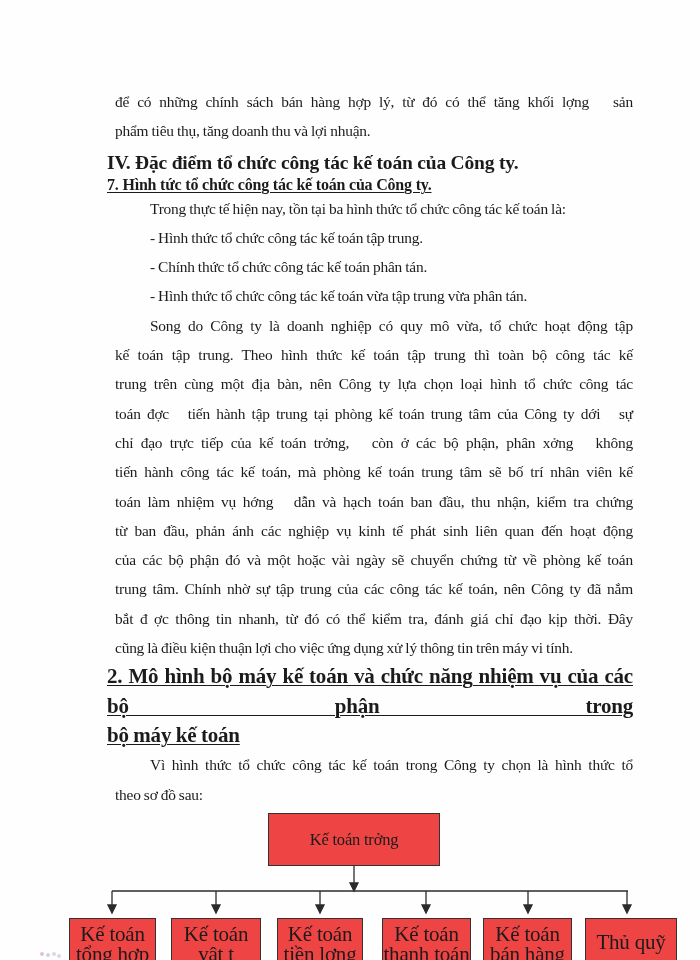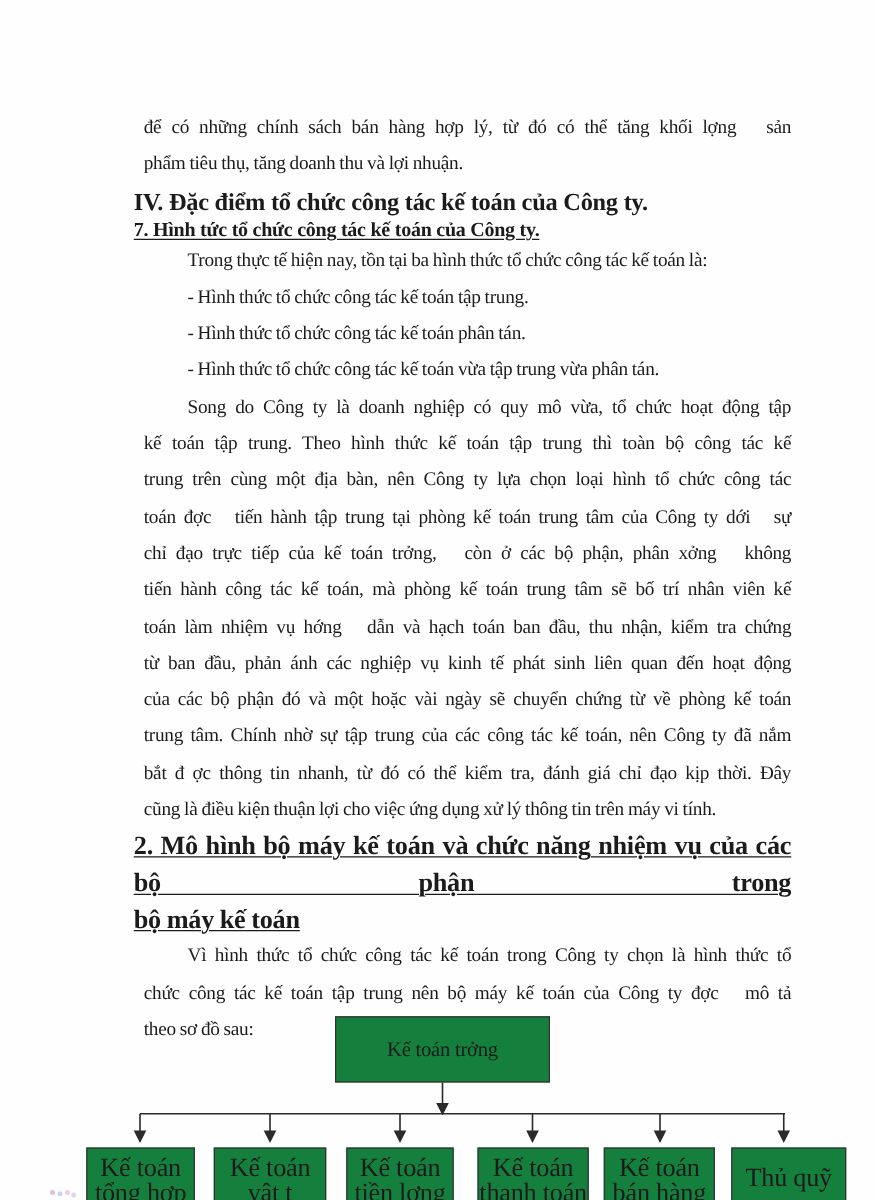--- a/index.html
+++ b/index.html
@@ -57,21 +57,21 @@
     text-decoration-thickness:1.4px;
     text-underline-offset:2px;
   }
   
   .diagram{position:absolute;left:0;top:0;width:700px;height:960px;}
   .connectors{position:absolute;left:0;top:0;pointer-events:none;}
   .dbox{
     position:absolute;
     border:1.4px solid #333333;
     box-sizing:border-box;
-    background:#15803d;
+    background:#ef4444;
   }
   .dbox .tline{
     line-height:20px;
     font-size:21px;
     text-align:center;
     padding-left:0;
     letter-spacing:-0.2px;
     word-spacing:0;
   }
   .root{
@@ -107,21 +107,21 @@
     <h1 class="h-iv">IV. Đặc điểm tổ chức công tác kế toán của Công ty.</h1>
 
     <h2 class="h-1">7. Hình tức tổ chức công tác kế toán của Công ty.</h2>
 
     <div class="para">
         <div class="tline findent">Trong thực tế hiện nay, tồn tại ba hình thức tổ chức công tác kế toán là:</div>
       </div>
 
     <div class="para bullets">
         <div class="tline findent">- Hình thức tổ chức công tác kế toán tập trung.</div>
-        <div class="tline findent">- Hình thức tổ chức công tác kế toán phân tán.</div>
+        <div class="tline findent">- Chính thức tổ chức công tác kế toán phân tán.</div>
         <div class="tline findent">- Hình thức tổ chức công tác kế toán vừa tập trung vừa phân tán.</div>
       </div>
 
     <div class="para justify">
         <div class="tline stretch findent">Song do Công ty là doanh nghiệp có quy mô vừa, tổ chức hoạt động tập</div>
         <div class="tline stretch">kế toán tập trung. Theo hình thức kế toán tập trung thì toàn bộ công tác kế</div>
         <div class="tline stretch">trung trên cùng một địa bàn, nên Công ty lựa chọn loại hình tổ chức công tác</div>
         <div class="tline stretch">toán đợc&nbsp;&nbsp; tiến hành tập trung tại phòng kế toán trung tâm của Công ty dới&nbsp;&nbsp; sự</div>
         <div class="tline stretch">chỉ đạo trực tiếp của kế toán trởng,&nbsp;&nbsp; còn ở các bộ phận, phân xởng&nbsp;&nbsp; không</div>
         <div class="tline stretch">tiến hành công tác kế toán, mà phòng kế toán trung tâm sẽ bố trí nhân viên kế</div>
@@ -133,21 +133,20 @@
         <div class="tline">cũng là điều kiện thuận lợi cho việc ứng dụng xử lý thông tin trên máy vi tính.</div>
       </div>
 
     <div class="h-2 justify">
         <div class="tline stretch">2. Mô hình bộ máy kế toán và chức năng nhiệm vụ của các bộ phận trong</div>
         <div class="tline">bộ máy kế toán</div>
       </div>
 
     <div class="para justify">
         <div class="tline stretch findent">Vì hình thức tổ chức công tác kế toán trong Công ty chọn là hình thức tổ</div>
-        <div class="tline stretch">chức công tác kế toán tập trung nên bộ máy kế toán của Công ty đợc&nbsp;&nbsp; mô tả</div>
         <div class="tline">theo sơ đồ sau:</div>
       </div>
   </div>
 
   <div class="diagram">
 
     <svg class="connectors" width="700" height="960" viewBox="0 0 700 960">
       <g stroke="#2b2b2b" stroke-width="1.3" fill="#2b2b2b">
         <line x1="354" y1="866" x2="354" y2="884"></line>
         <polygon points="350,883 358,883 354,891"></polygon>

